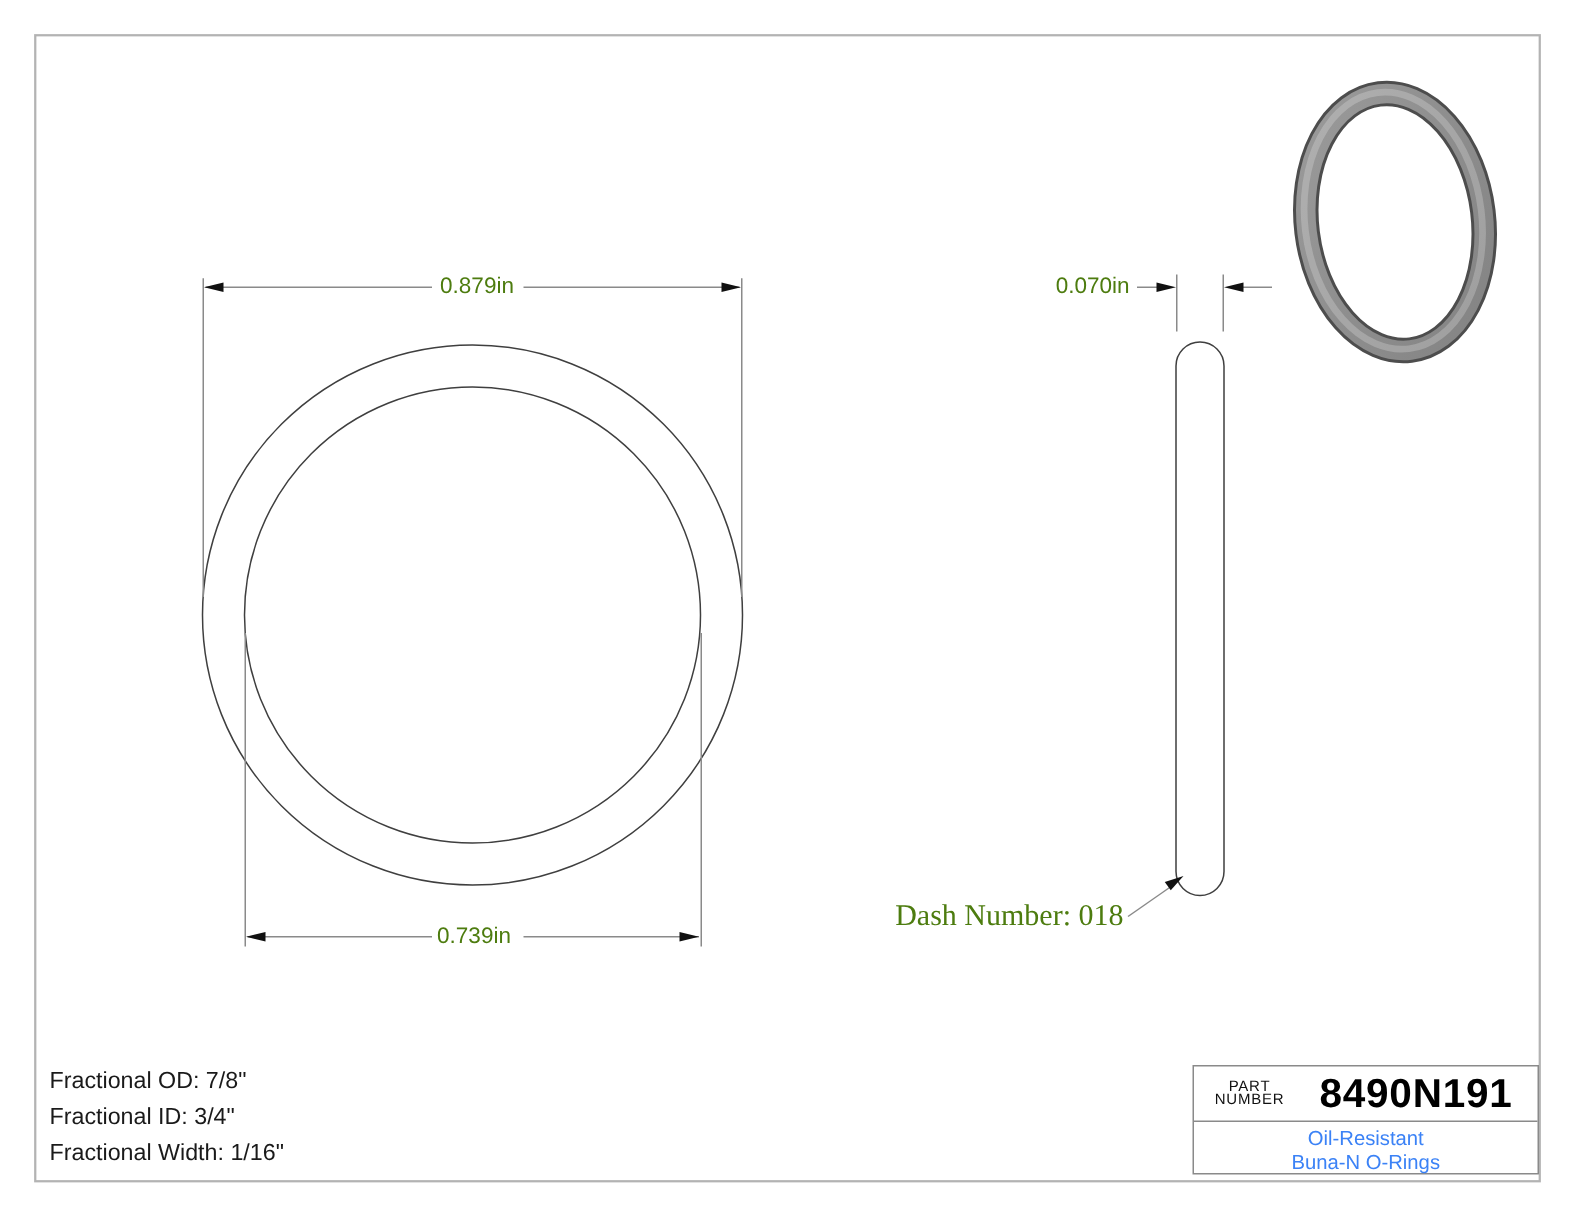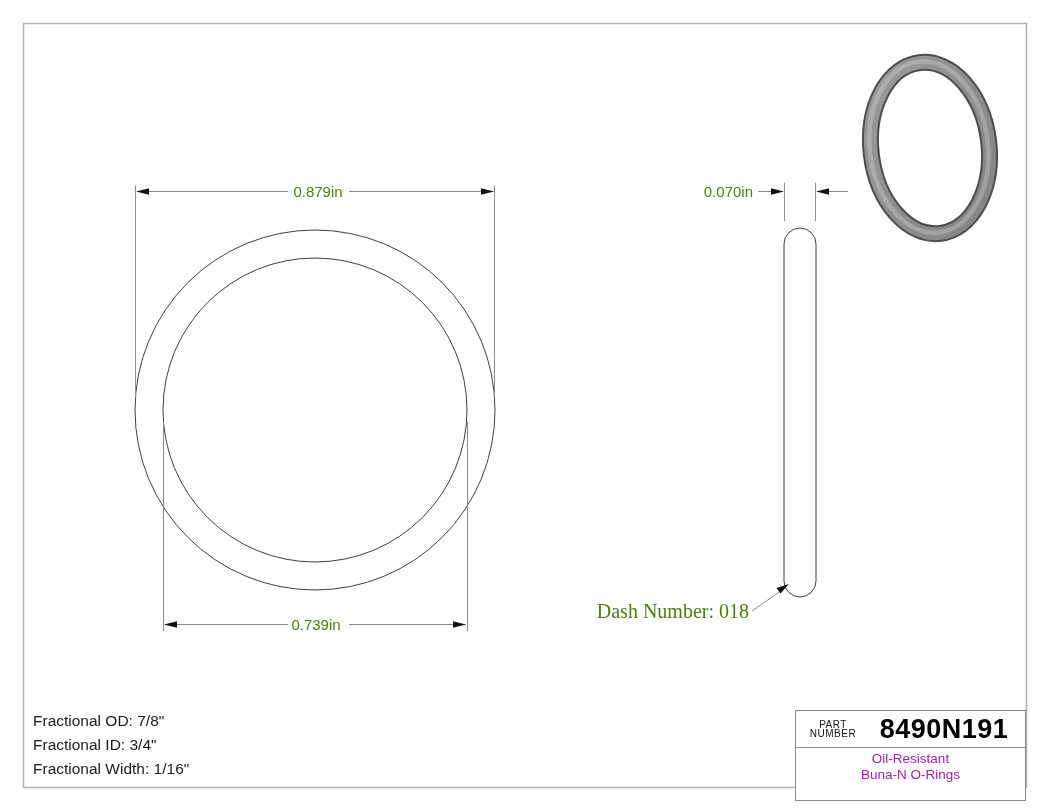--- a/index.html
+++ b/index.html
@@ -23,21 +23,21 @@
   .specs{
     position:absolute;
     left:33px;top:709px;
     font-size:15.5px;
     line-height:24px;
     white-space:nowrap;
   }
   .title-block{
     position:absolute;
     left:795px;top:710px;
-    width:231px;height:91px;
+    width:231px;height:73px;
     border:1px solid #8a8a8a;
     box-sizing:border-box;
     background:#ffffff;
   }
   .title-top{
     height:37px;
     border-bottom:1px solid #8a8a8a;
     box-sizing:border-box;
     display:flex;
     align-items:center;
@@ -57,21 +57,21 @@
     font-weight:bold;
     letter-spacing:0.5px;
     color:#000;
     padding-right:7px;
   }
   .title-bottom{
     text-align:center;
     font-size:13.5px;
     line-height:16px;
     padding-top:3px;
-    color:#a21caf;
+    color:#3b82f6;
   }
 </style>
 </head>
 <body>
 
 <div class="canvas">
 
   <svg class="drawing-svg" width="1050" height="811" viewBox="0 0 1050 811">
     <defs>
       <linearGradient id="ringGrad" x1="0" y1="0" x2="1" y2="1">

